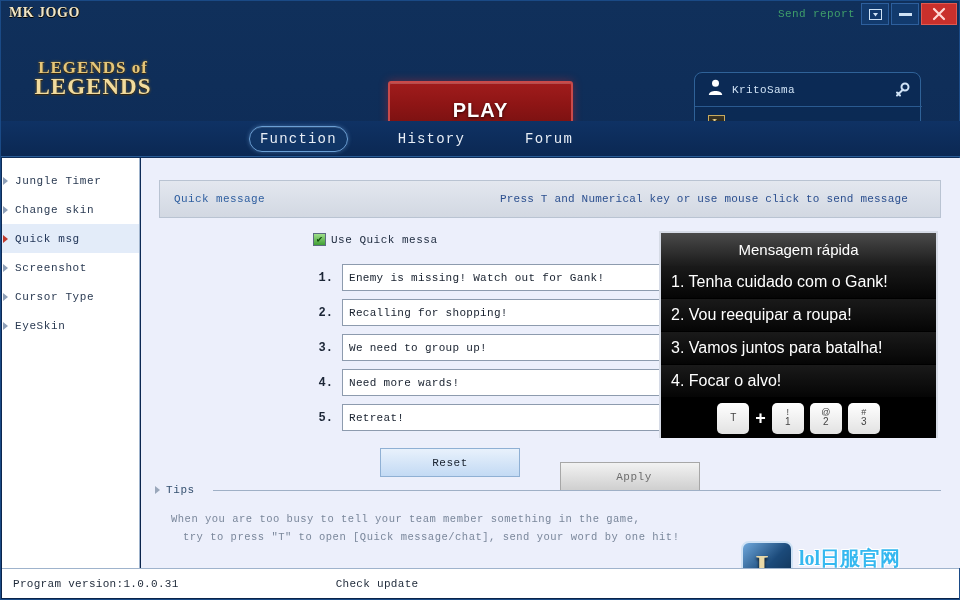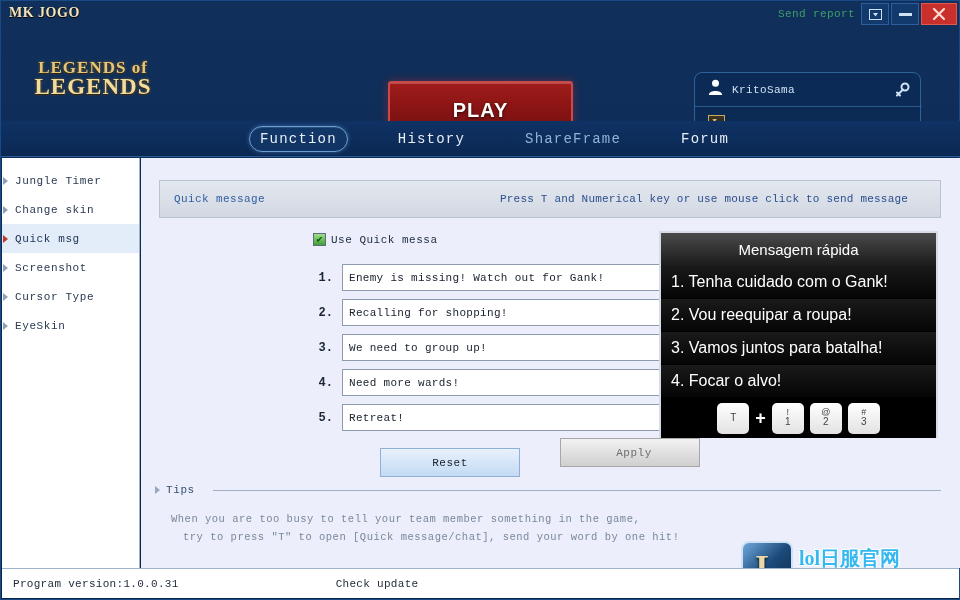--- a/index.html
+++ b/index.html
@@ -196,21 +196,21 @@
     display: flex; align-items: center; justify-content: center;
     font-family: "Liberation Mono", monospace; font-size: 11px; letter-spacing: .5px;
     cursor: pointer;
   }
   .btn-reset {
     left: 239px; top: 290px;
     background: linear-gradient(180deg,#e8f1fc 0%,#c3daf4 100%);
     border: 1px solid #8fb0d4; color: #18212e;
   }
   .btn-apply {
-    left: 419px; top: 280px;
+    left: 419px; top: 304px;
     background: linear-gradient(180deg,#f2f2f2 0%,#cfcfcf 100%);
     border: 1px solid #a7a7a7; color: #6d6d6d; padding-left: 8px;
   }
 
   
   .tips-head { position: absolute; left: 14px; top: 326px; display: flex; align-items: center; width: 786px; }
   .tips-head .caret {
     width: 0; height: 0; margin-right: 6px;
     border-left: 5px solid #9aa7bb; border-top: 4px solid transparent; border-bottom: 4px solid transparent;
   }
@@ -311,21 +311,20 @@
       <div class="acct-row2">
         <span class="lol-badge">L</span>
       </div>
     </div>
   </div>
 
   <div class="navbar">
     <div class="tabs">
       <div class="tab active">Function</div>
       <div class="tab">History</div>
-      <div class="tab dim">ShareFrame</div>
       <div class="tab">Forum</div>
     </div>
   </div>
 
   <div class="sidebar">
     <div style="height:8px"></div>
     <div class="side-item">
       <span class="caret"></span>
       <span>Jungle Timer</span>
     </div>

